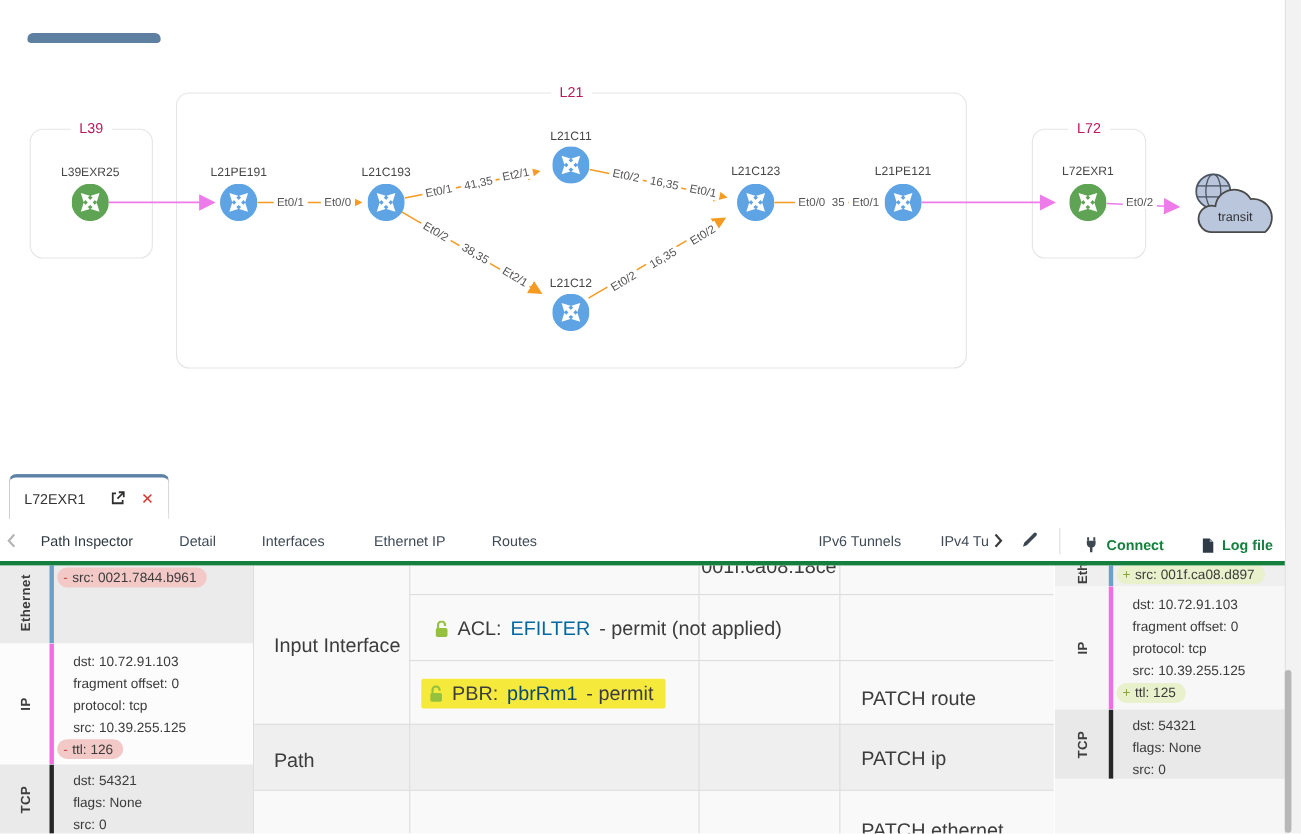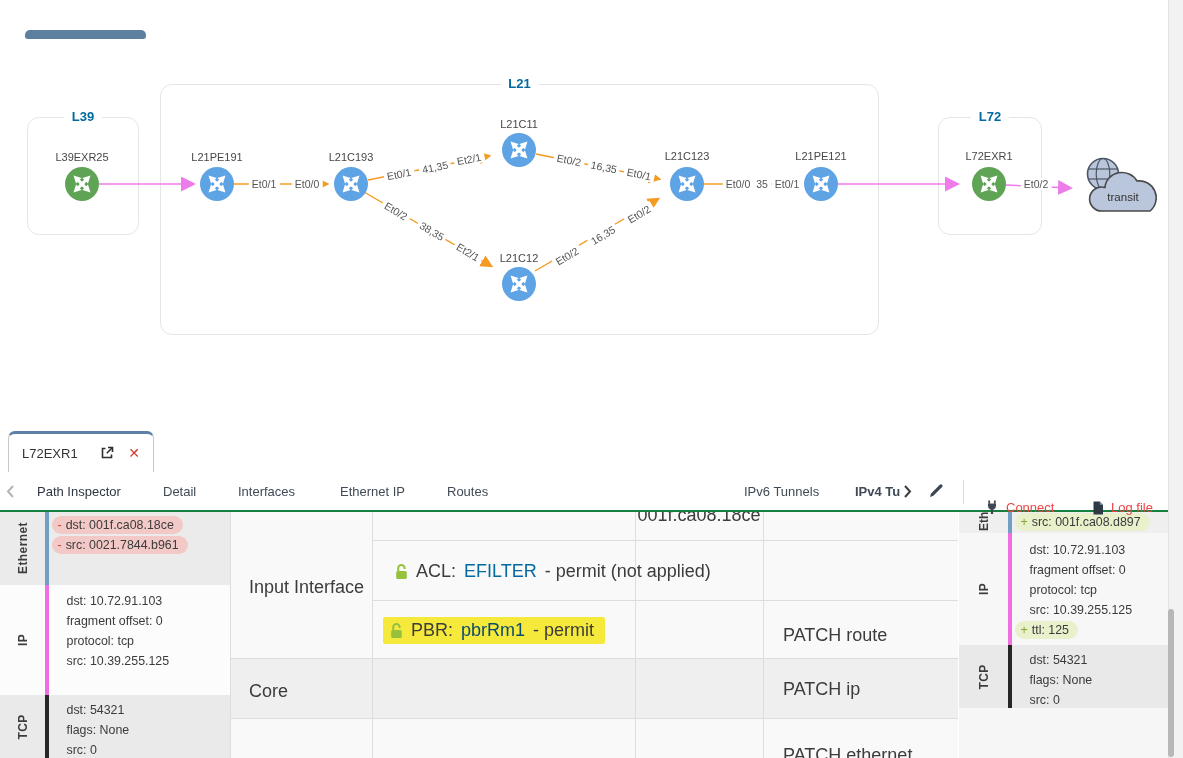--- a/index.html
+++ b/index.html
@@ -1,44 +1,44 @@
 <!DOCTYPE html>
 <html><head>
 <meta charset="utf-8">
 <style>
   html,body{margin:0;padding:0;background:#fff;}
   #app{position:relative;width:1183px;height:758px;overflow:hidden;background:#fff;
        font-family:"Liberation Sans","DejaVu Sans",sans-serif;color:#3b3b3b;}
   
   .group{position:absolute;border:1.5px solid #e5e5e5;border-radius:12px;background:transparent;}
   .group-title{position:absolute;top:-9px;left:50%;transform:translateX(-50%);background:#fff;
-    padding:0 8px;font-size:13px;font-weight:bold;color:#0369a1;white-space:nowrap;}
+    padding:0 8px;font-size:13px;font-weight:normal;color:#be185d;white-space:nowrap;}
   #linksvg{position:absolute;left:0;top:0;z-index:2;}
   .node{position:absolute;width:34px;height:34px;z-index:3;}
   .node svg{width:34px;height:34px;display:block;}
   .node.blue{color:#5ea3e4}.node.green{color:#5fa454}
   .node-label{position:absolute;width:110px;text-align:center;font-size:11px;color:#474747;z-index:3;white-space:nowrap;}
   .link-label{position:absolute;z-index:3;background:#fff;padding:0 3px;font-size:10.5px;color:#555;white-space:nowrap;}
   
   #wintab{position:absolute;left:8px;top:431px;width:146px;height:41px;background:#fff;
     border:1px solid #c9c9c9;border-bottom:none;border-top:3px solid #5b82a6;border-radius:7px 7px 0 0;
     display:flex;align-items:center;padding:0 13px;box-sizing:border-box;z-index:4;}
   #wintab .wt-title{font-size:13px;color:#333;margin-right:auto;}
   #wintab .wt-ico{display:flex;align-items:center;cursor:pointer;}
   #wintab .wt-close{color:#d23b30;font-size:14px;font-weight:bold;margin-left:14px;cursor:pointer;}
   
-  #tabbar{position:absolute;left:0;top:473px;width:1168px;height:37px;border-bottom:2px solid #15803d;
+  #tabbar{position:absolute;left:0;top:473px;width:1168px;height:37px;border-bottom:4px solid #15803d;
     background:#fff;z-index:3;font-size:13px;color:#3f4a56;}
   .tb{position:absolute;top:0;line-height:37px;white-space:nowrap;cursor:pointer;}
   .tb.active{color:#2d3742;}
   #tab-indicator{position:absolute;left:25px;top:30px;width:121px;height:9px;background:#5d80a0;
     border-radius:5px 5px 3px 3px;z-index:5;}
   .tb-divider{position:absolute;left:963px;top:7px;width:1px;height:24px;background:#ddd;}
-  .tb-action{position:absolute;top:16px;height:37px;display:flex;align-items:center;gap:7px;color:#ef4444;
-    font-weight:normal;font-size:13px;cursor:pointer;}
+  .tb-action{position:absolute;top:4px;height:37px;display:flex;align-items:center;gap:7px;color:#15803d;
+    font-weight:bold;font-size:13px;cursor:pointer;}
   
   .psec{display:flex;position:relative;box-sizing:border-box;overflow:hidden;}
   .plabel{flex:0 0 45px;position:relative;}
   .vlabel{position:absolute;top:50%;left:50%;transform:translate(-50%,-50%) rotate(180deg);
     writing-mode:vertical-rl;font-size:12px;font-weight:bold;color:#3d3d3d;letter-spacing:.4px;white-space:nowrap;}
   .vlabel-clip{position:absolute;bottom:2px;left:50%;transform:translateX(-50%) rotate(180deg);
     writing-mode:vertical-rl;font-size:12px;font-weight:bold;color:#3d3d3d;height:70px;white-space:nowrap;}
   .pstripe{flex:0 0 3.5px;}
   .pbody{flex:1;overflow:hidden;font-size:12.4px;color:#3b3b3b;}
   .sec-eth{background:#ebebeb}.sec-ip{background:#fcfcfc}.sec-tcp{background:#eaeaea}
@@ -218,21 +218,21 @@
       <svg width="9" height="15" viewBox="0 0 9 15" fill="none" stroke="#b5b5b5" stroke-width="2">
           <polyline points="7,2 2,7.5 7,13"></polyline>
         </svg>
     </span>
     <span class="tb active" style="left:37px;">Path Inspector</span>
     <span class="tb" style="left:163px;">Detail</span>
     <span class="tb" style="left:238px;">Interfaces</span>
     <span class="tb" style="left:340px;">Ethernet IP</span>
     <span class="tb" style="left:447px;">Routes</span>
     <span class="tb" style="left:744px;">IPv6 Tunnels</span>
-    <span class="tb" style="left:855px;font-weight:bold;">IPv4 Tu</span>
+    <span class="tb" style="left:855px;">IPv4 Tu</span>
     <span class="tb" style="left:903px;top:11px;line-height:normal;">
       <svg width="9" height="15" viewBox="0 0 9 15" fill="none" stroke="#3c3c3c" stroke-width="2">
           <polyline points="2,2 7,7.5 2,13"></polyline>
         </svg>
     </span>
     <span class="tb" style="left:928px;top:10px;line-height:normal;">
       <svg width="16" height="16" viewBox="0 0 16 16">
           <path d="M2 14 l1.1-3.6 L11.8 1.7 a1.6 1.6 0 0 1 2.3 2.3 L5.4 12.7 z" fill="#3b4650"></path>
         </svg>
     </span>
@@ -257,34 +257,34 @@
   </div>
   <div id="tab-indicator"></div>
 
   <div id="left-packet">
     <div class="psec sec-eth" style="height:74px;">
       <div class="plabel">
           <span class="vlabel">Ethernet</span>
         </div>
       <div class="pstripe stripe-eth"></div>
       <div class="pbody" style="padding-top:4px;">
-        <div class="prow"><span class="pill pill-r"><i class="pre">-</i><span>dst: 001f.ca08.18ce</span></span></div>
         <div class="prow"><span class="pill pill-r"><i class="pre">-</i><span>src: 0021.7844.b961</span></span></div>
       </div>
     </div>
     <div class="psec sec-ip" style="height:110px;">
       <div class="plabel">
           <span class="vlabel">IP</span>
         </div>
       <div class="pstripe stripe-ip"></div>
       <div class="pbody" style="padding-top:6px;">
         <div class="prow plain"><span>dst: 10.72.91.103</span></div>
         <div class="prow plain"><span>fragment offset: 0</span></div>
         <div class="prow plain"><span>protocol: tcp</span></div>
         <div class="prow plain"><span>src: 10.39.255.125</span></div>
+        <div class="prow"><span class="pill pill-r"><i class="pre">-</i><span>ttl: 126</span></span></div>
       </div>
     </div>
     <div class="psec sec-tcp" style="height:63px;">
       <div class="plabel">
           <span class="vlabel">TCP</span>
         </div>
       <div class="pstripe stripe-tcp"></div>
       <div class="pbody" style="padding-top:5px;">
         <div class="prow plain"><span>dst: 54321</span></div>
         <div class="prow plain"><span>flags: None</span></div>
@@ -322,21 +322,21 @@
           <path d="M3.2 7 V4.2 a3.2 3.2 0 0 1 6.4 0 V5" fill="none" stroke="#95c13d" stroke-width="2"></path>
           <rect x="1.2" y="7" width="10.6" height="8" rx="1.6" fill="#95c13d"></rect>
         </svg>
         <span>PBR:</span>
         <span class="pbr-link">pbrRm1</span>
         <span>- permit</span>
       </span>
     </div>
 
     <div class="tcell" style="left:552px;top:114px;">PATCH route</div>
-    <div class="tcell" style="left:18px;top:170px;">Core</div>
+    <div class="tcell" style="left:18px;top:170px;">Path</div>
     <div class="tcell" style="left:552px;top:168px;">PATCH ip</div>
     <div class="tcell" style="left:552px;top:234px;">PATCH ethernet</div>
   </div>
 
   <div id="right-packet">
     <div class="psec sec-eth-r" style="height:22px;">
       <div class="plabel">
           <span class="vlabel-clip">Ethernet</span>
         </div>
       <div class="pstripe stripe-eth"></div>

